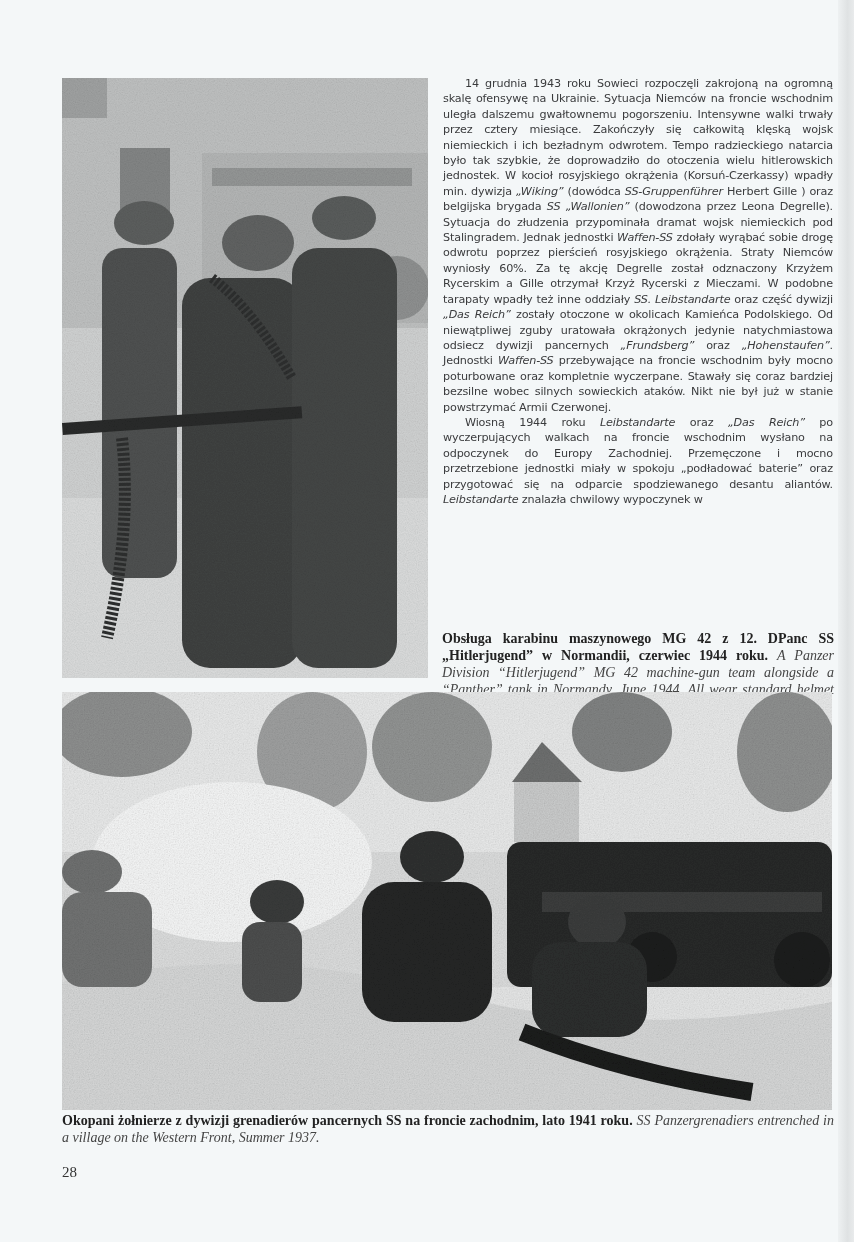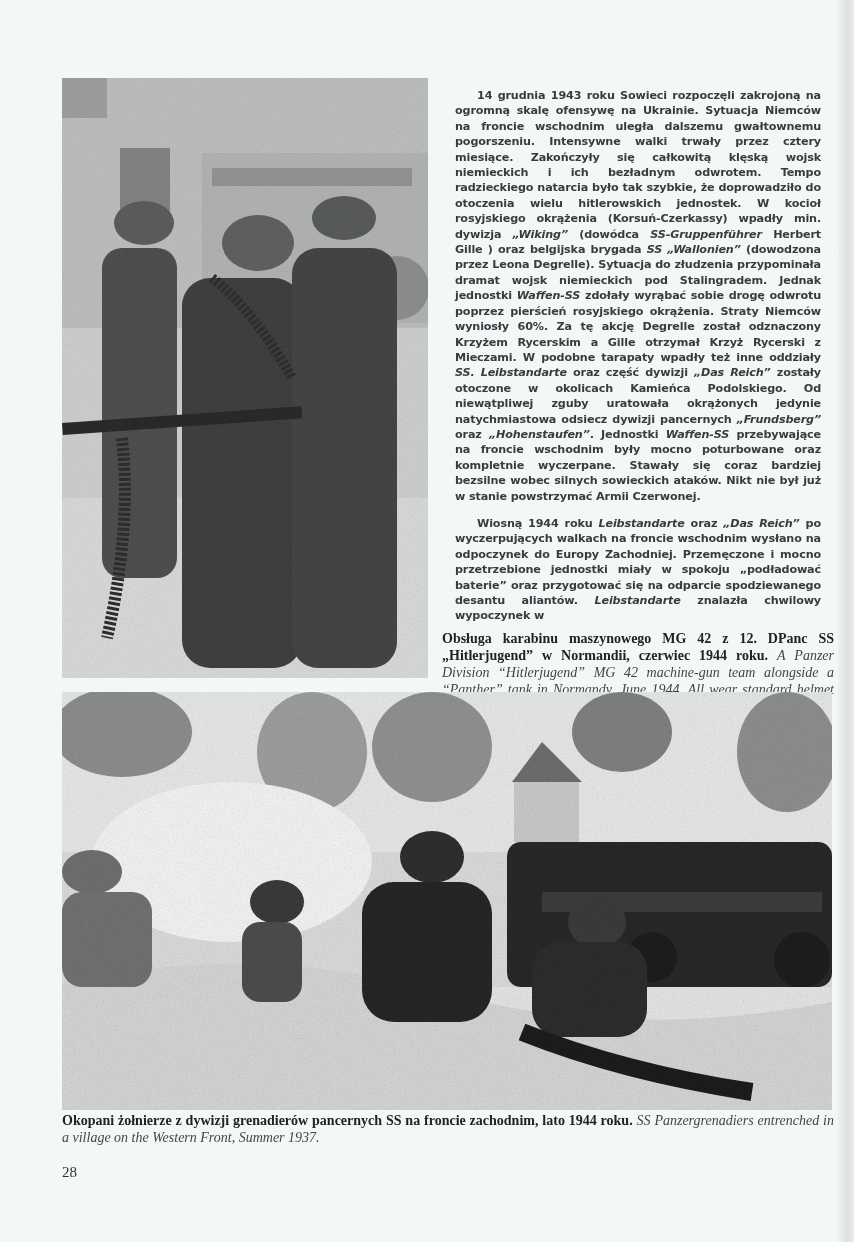--- a/index.html
+++ b/index.html
@@ -19,21 +19,21 @@
   .photo svg { display: block; width: 100%; height: 100%; }
   #photo-top { left: 62px; top: 78px; width: 366px; height: 600px; }
   #photo-bottom { left: 62px; top: 692px; width: 770px; height: 418px; }
 
   .body-text {
     position: absolute; left: 443px; top: 76px; width: 390px;
     font-family: "DejaVu Sans", sans-serif;
     font-size: 11.2px; line-height: 15.4px; color: #3a3b3d;
     text-align: justify; letter-spacing: -0.15px;
   }
-  .body-text p { margin: 12px; text-indent: 22px; font-weight: bold; }
+  .body-text p { margin: 0; text-indent: 22px; }
   .body-text em { font-style: italic; }
 
   .caption {
     position: absolute; font-family: Liberation Serif, serif;
     font-size: 14px; line-height: 17px; color: #222;
     text-align: justify;
   }
   .caption b { font-weight: bold; }
   .caption i { font-style: italic; color: #444; }
   #caption-top { left: 442px; top: 630px; width: 392px; }
@@ -141,17 +141,17 @@
       <ellipse cx="370" cy="165" rx="32" ry="26" fill="#2f3534"></ellipse>
       <rect x="300" y="190" width="130" height="140" rx="32" fill="#272c2b"></rect>
       <ellipse cx="535" cy="230" rx="29" ry="26" fill="#3b4140"></ellipse>
       <rect x="470" y="250" width="115" height="95" rx="28" fill="#2e3332"></rect>
       <path d="M460 340 Q560 380 690 400" stroke="#1e2221" stroke-width="18" fill="none"></path>
     </g>
   </svg>
 </div>
 
 <div class="caption" id="caption-bottom">
-  <b>Okopani żołnierze z dywizji grenadierów pancernych SS na froncie zachodnim, lato 1944 roku.</b>
+  <b>Okopani żołnierze z dywizji grenadierów pancernych SS na froncie zachodnim, lato 1941 roku.</b>
   <i>SS Panzergrenadiers entrenched  in a village on the Western Front, Summer 1937.</i>
 </div>
 
 <div class="page-number">28</div>
 
 </body></html>

